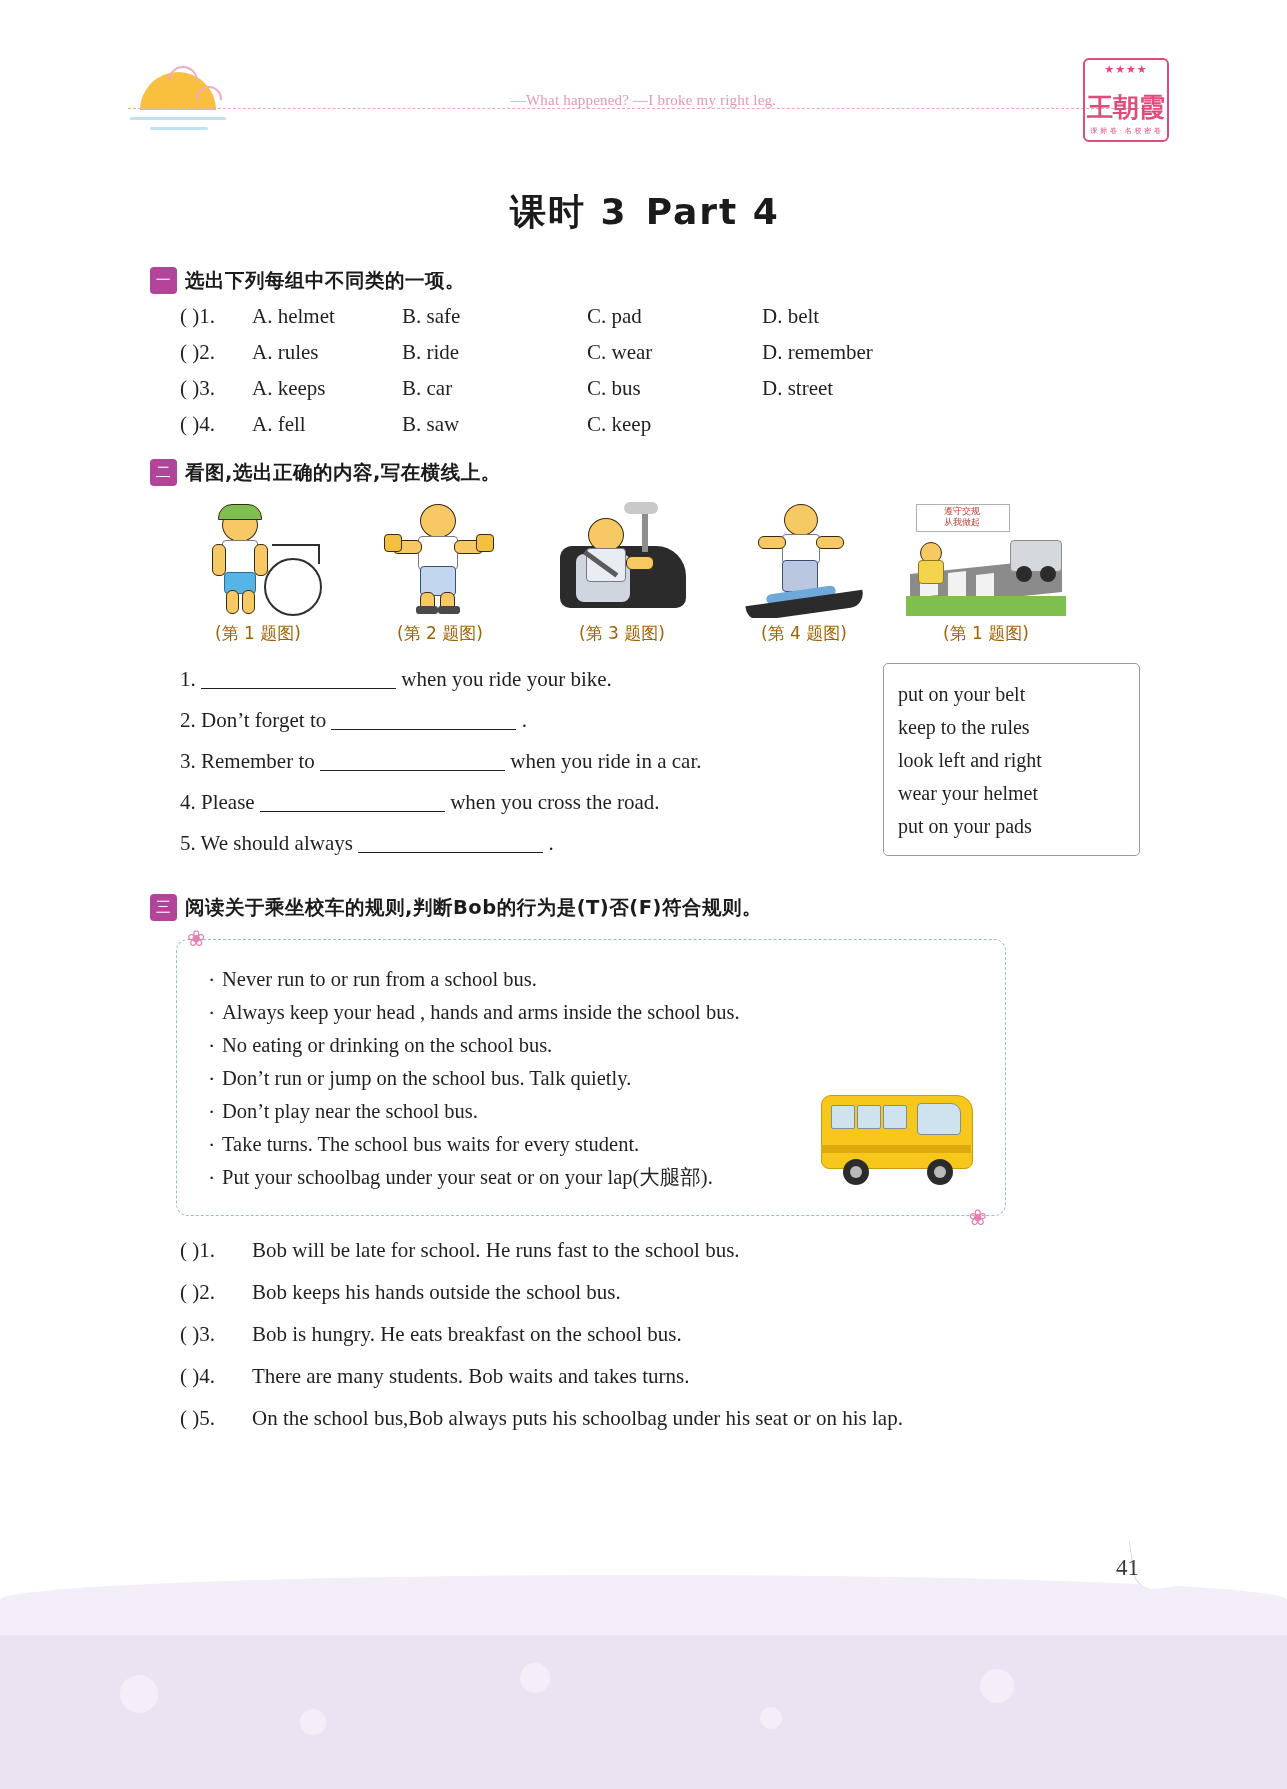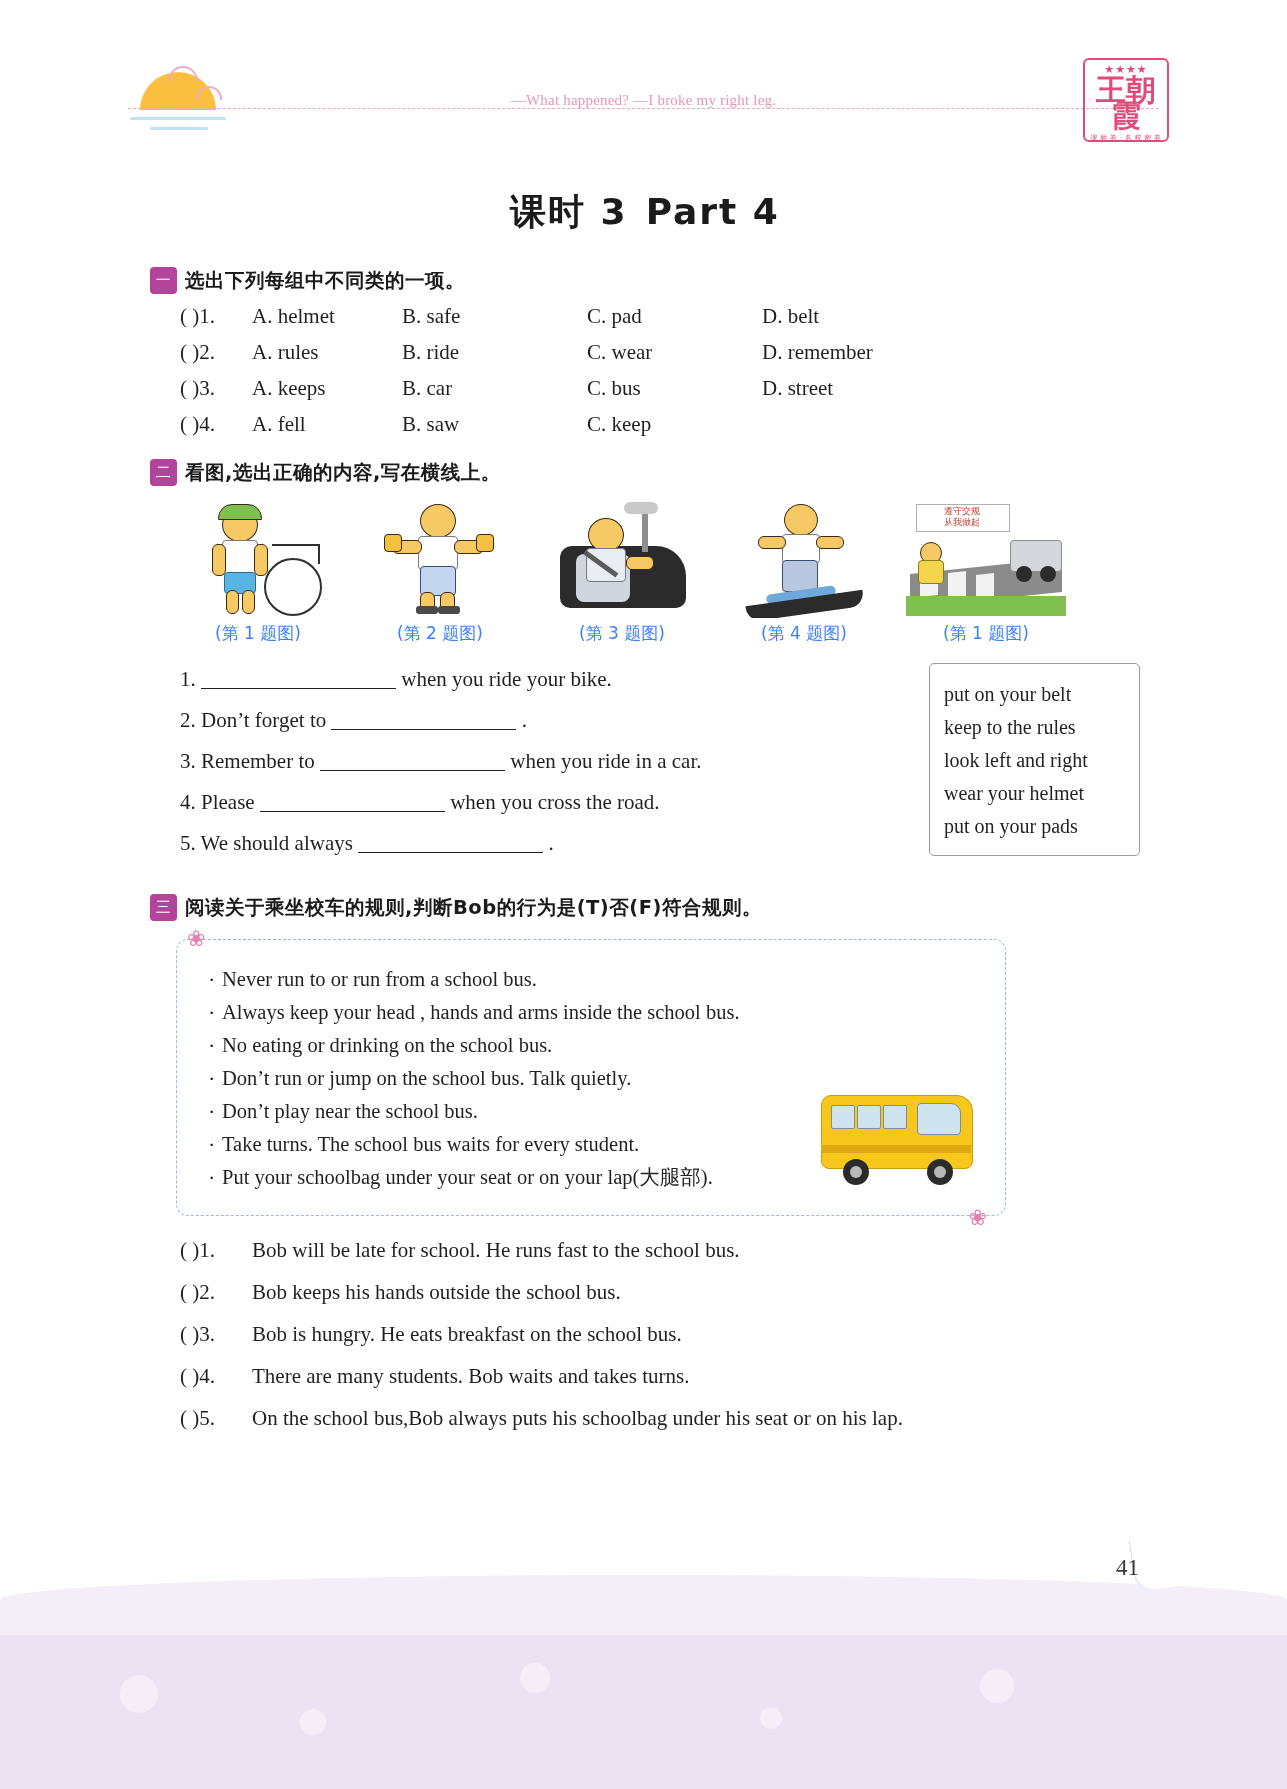--- a/index.html
+++ b/index.html
@@ -88,21 +88,21 @@
     width: 86px;
     height: 84px;
     border: 2px solid #e04b7a;
     border-radius: 6px;
     color: #e04b7a;
     text-align: center;
     box-sizing: border-box;
     padding-top: 4px;
   }
   .stamp .stars { font-size: 11px; letter-spacing: 1px; line-height: 11px; }
-  .stamp .cn { font-size: 30px; font-weight: bold; line-height: 26px; margin-top: 2px; font-family: Liberation Sans, sans-serif; }
+  .stamp .cn { font-size: 26px; font-weight: bold; line-height: 26px; margin-top: 21px; font-family: Liberation Mono, monospace; }
   .stamp .sub { font-size: 7px; margin-top: 4px; letter-spacing: .5px; }
 
   
   .footer-wave {
     position: absolute;
     left: 0;
     bottom: 0;
     width: 100%;
     height: 200px;
     background: #ece3f2;
@@ -215,21 +215,21 @@
   .pic-box {
     width: 160px;
     height: 118px;
     position: relative;
     overflow: hidden;
   }
   .pic-cap {
     font-size: 17px;
     font-family: "DejaVu Sans", sans-serif;
     margin-top: 4px;
-    color: #3b82f6;
+    color: #a16207;
   }
 
   
   .tiger-head {
     position: absolute;
     background: #f6c964;
     border: 1.6px solid #3a2a14;
     border-radius: 50%;
   }
   .limb {
@@ -259,21 +259,21 @@
   .blank {
     display: inline-block;
     border-bottom: 1.4px solid #231f20;
     height: 21px;
     vertical-align: -3px;
   }
   .b-long { width: 195px; }
   .b-mid { width: 185px; }
 
   .word-box {
-    width: 211px;
+    width: 257px;
     border: 1.4px solid #9a9a9a;
     border-radius: 5px;
     padding: 14px 14px 12px 14px;
     box-sizing: border-box;
     margin-left: 8px;
     margin-top: -4px;
   }
   .word-box div {
     font-size: 20px;
     line-height: 33px;

